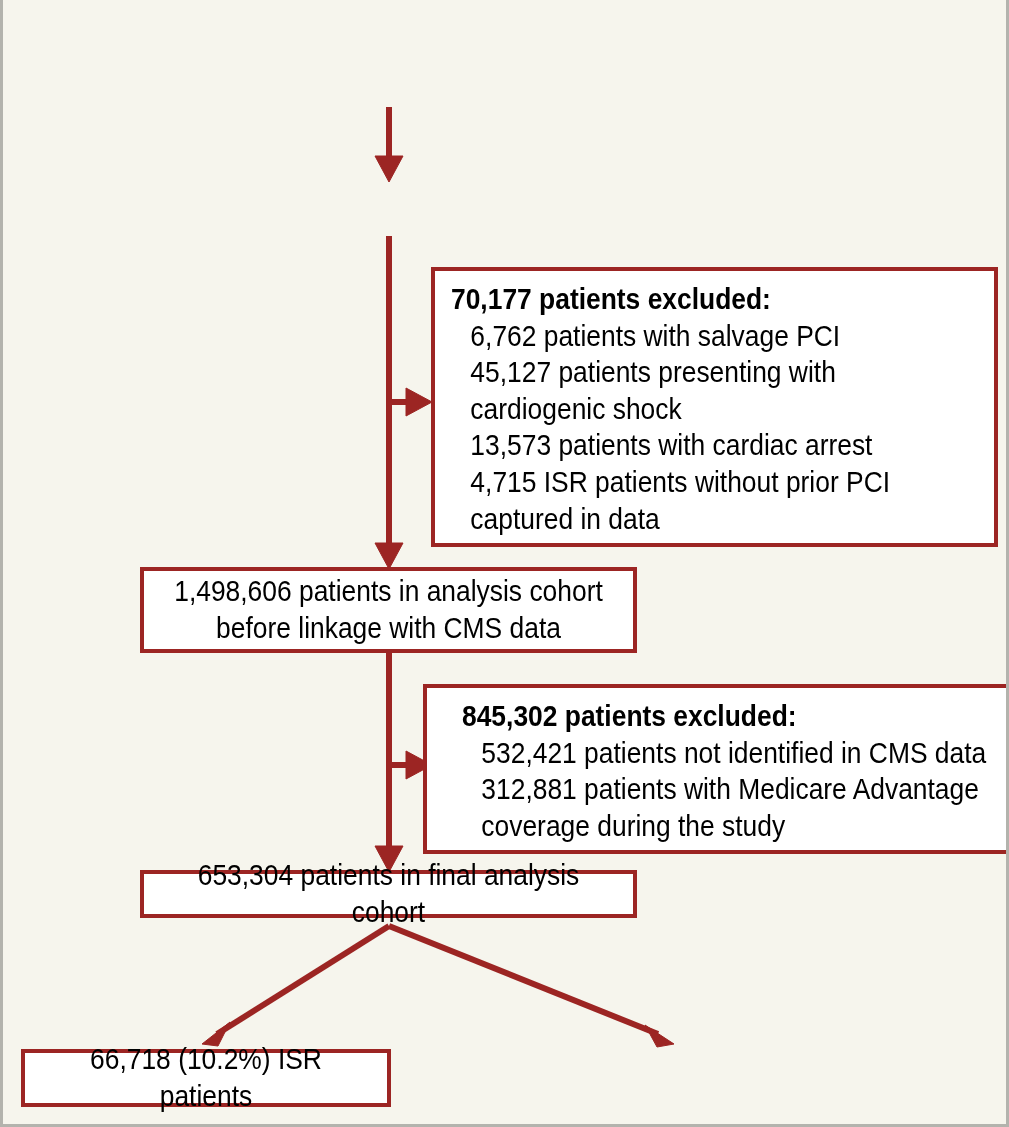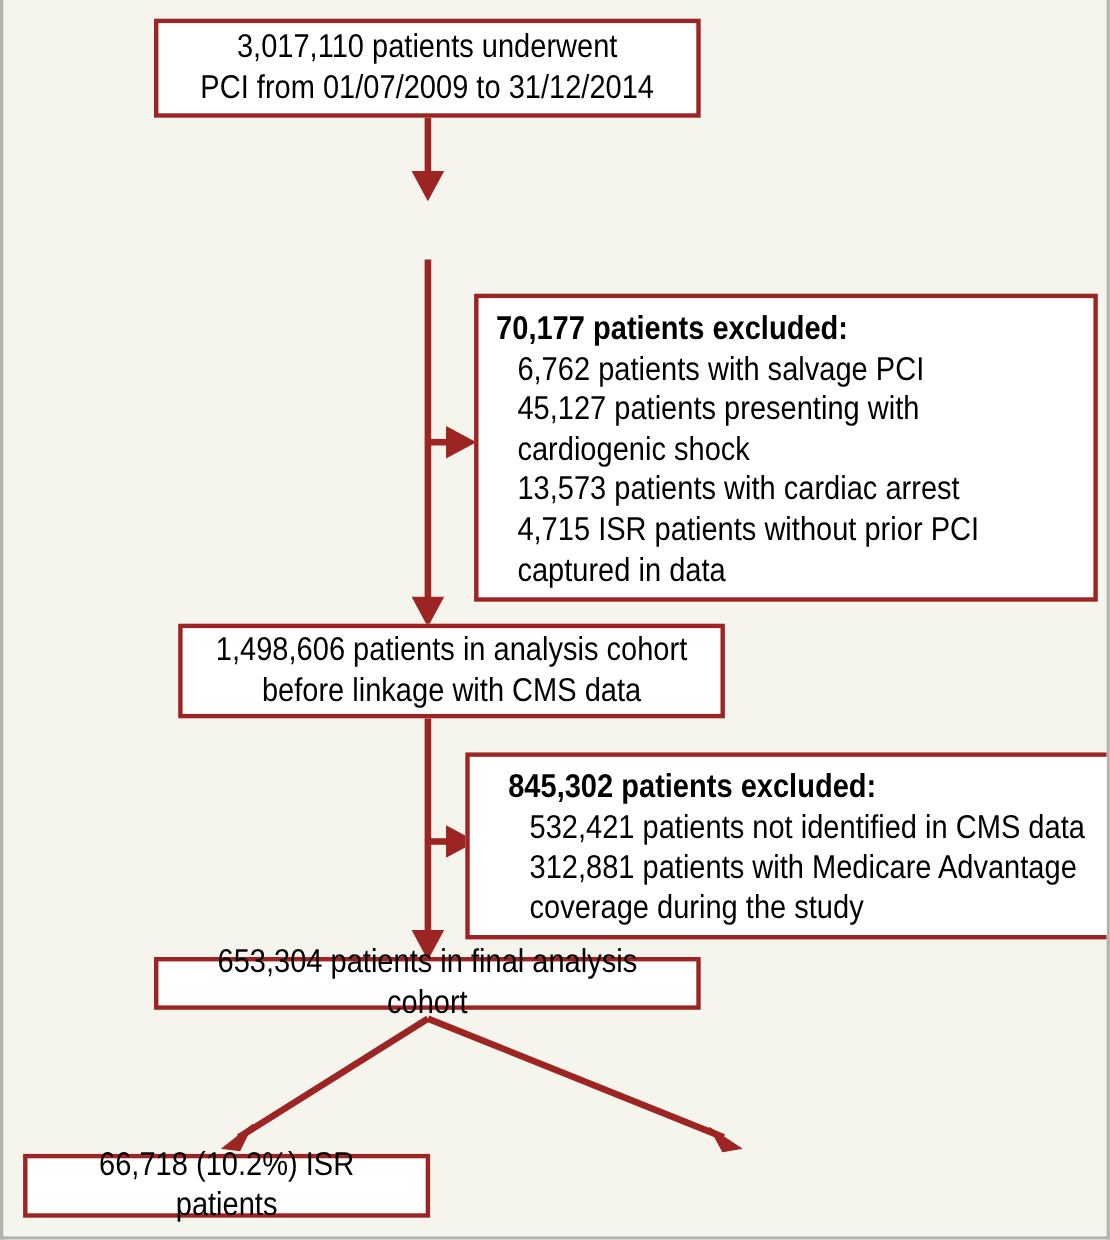--- a/index.html
+++ b/index.html
@@ -72,21 +72,21 @@
     display: block;
     padding-left: 22px;
     white-space: pre-line;
   }
   .ital { font-style: italic; }
 
   
   #node-pci        { left: 137px; top: 17px;   width: 497px;  height: 90px;  }
   #node-age        { left: 137px; top: 180px;  width: 497px;  height: 56px;  }
   #node-excl1      { left: 428px; top: 267px;  width: 567px;  height: 280px; }
-  #node-cohort     { left: 137px; top: 567px;  width: 497px;  height: 86px; margin-left: 22px;  }
+  #node-cohort     { left: 137px; top: 567px;  width: 497px;  height: 86px;  }
   #node-excl2      { left: 420px; top: 684px;  width: 675px;  height: 170px; padding-left: 35px; }
   #node-final      { left: 137px; top: 870px;  width: 497px;  height: 48px;  }
   #node-isr        { left: 18px;  top: 1049px; width: 370px;  height: 58px;  }
   #node-denovo     { left: 422px; top: 1049px; width: 506px;  height: 58px;  }
 </style>
 </head>
 <body>
 
 <div id="canvas">
 
@@ -109,24 +109,20 @@
       <polygon points="429,765 403,751 403,779"></polygon>
 
       <line x1="386" y1="926" x2="214" y2="1034" stroke-width="6"></line>
       <polygon points="199,1044 227,1022 215,1046"></polygon>
 
       <line x1="386" y1="926" x2="655" y2="1034" stroke-width="6"></line>
       <polygon points="671,1044 642,1025 654,1047"></polygon>
     </g>
   </svg>
 
-  <div class="node" id="node-pci">
-    <span class="txt">3,017,110 patients underwent
-PCI from 01/07/2009 to 31/12/2014</span>
-  </div>
 
 
   <div class="node excl" id="node-excl1">
     <div class="block">
       <span class="head">70,177 patients excluded:</span>
       <span class="item">6,762 patients with salvage PCI</span>
       <span class="item">45,127 patients presenting with
 cardiogenic shock</span>
       <span class="item">13,573 patients with cardiac arrest</span>
       <span class="item">4,715 ISR patients without prior PCI

